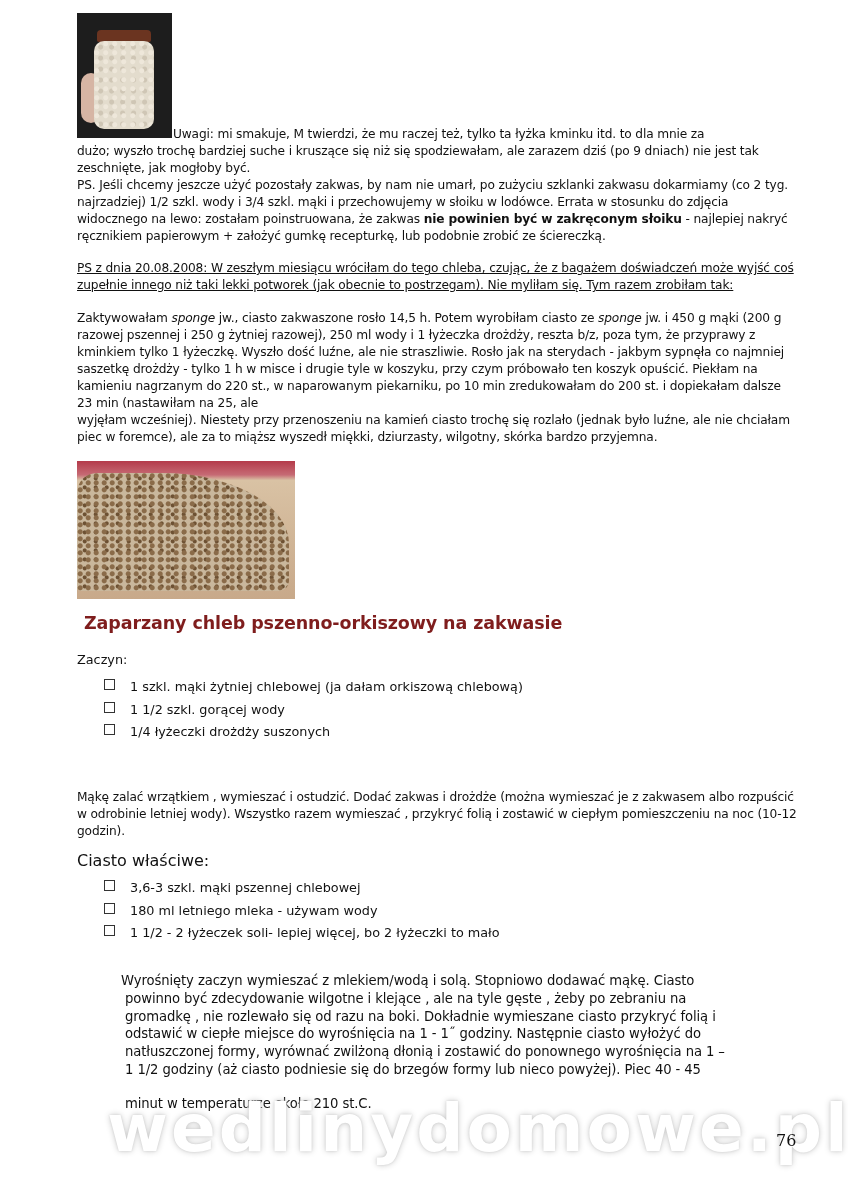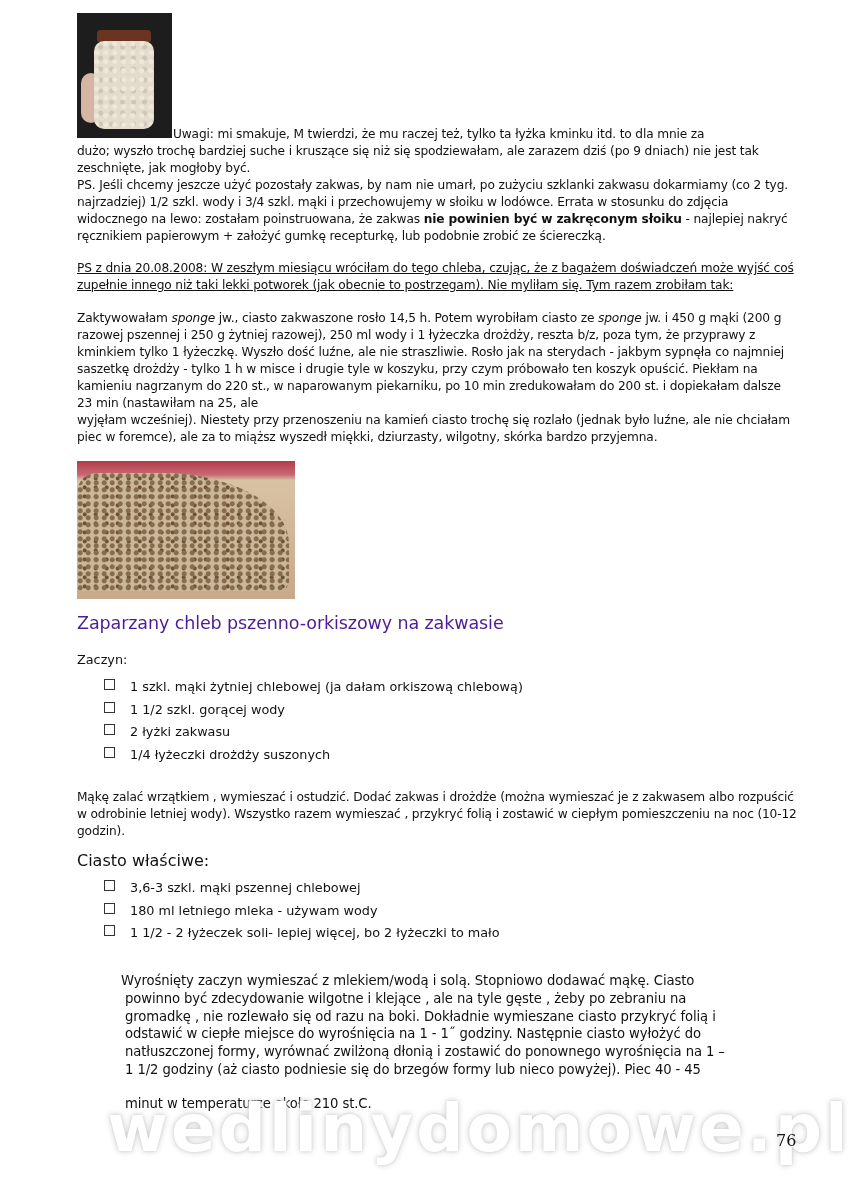--- a/index.html
+++ b/index.html
@@ -14,21 +14,21 @@
                   radial-gradient(circle at 60% 55%, #cfc6b5 0 2px, transparent 3px),
                   #e3dccd; background-size:9px 9px, 11px 11px, auto; }
   .jar .hand { position:absolute; left:4px; top:60px; width:20px; height:50px; background:#d6b5a4; border-radius:10px; }
   .bread { left:77px; top:461px; width:218px; height:138px; overflow:hidden;
       background:linear-gradient(180deg,#b43a4a 0%,#c66a74 10%,#d9c2a4 14%,#c8a98a 100%); }
   .bread .crumb { position:absolute; left:0; top:12px; width:212px; height:118px;
       border-radius:20px 60% 10px 4px;
       background: radial-gradient(circle at 40% 40%, #8a6b49 0 2px, transparent 3px),
                   radial-gradient(circle at 70% 60%, #6d5133 0 1.5px, transparent 2.5px),
                   #c9b79c; background-size:8px 7px, 11px 9px, auto; }
-  .title { left:77px; top:613px; font-size:17.5px; font-weight:normal; color:#4c1d95; letter-spacing:-0.1px; }
+  .title { left:84px; top:613px; font-size:17.5px; font-weight:bold; color:#7f1d1d; letter-spacing:-0.1px; }
   ul.list { list-style:none; margin:0; padding:0; }
   ul.list li { display:flex; align-items:flex-start; font-size:12.8px; height:22.7px; }
   .box { width:9px; height:9px; border:1px solid #333; margin-right:15px; display:inline-block; }
   .big { font-size:13.2px; line-height:17.8px; letter-spacing:-0.1px; }
   .watermark { left:107px; top:1090px; font-size:66px; font-weight:bold; color:#ffffff;
       text-shadow:0 0 6px #c9c9c9, 0 0 2px #d6d6d6; letter-spacing:3px; }
   .pageno { left:776px; top:1131px; font-family:"DejaVu Serif", serif; font-size:16px; }
 </style>
 </head>
 <body>
@@ -60,24 +60,20 @@
   <li>
       <span class="box"></span>
       <span>1 szkl. mąki żytniej chlebowej (ja dałam orkiszową chlebową)</span>
     </li>
   <li>
       <span class="box"></span>
       <span>1 1/2 szkl. gorącej wody</span>
     </li>
   <li>
       <span class="box"></span>
-      <span>2 łyżki zakwasu</span>
-    </li>
-  <li>
-      <span class="box"></span>
       <span>1/4 łyżeczki drożdży suszonych</span>
     </li>
 </ul>
 
 <p class="abs p" style="left:77px; top:789px; width:722px;">Mąkę zalać wrzątkiem , wymieszać i ostudzić. Dodać zakwas i drożdże (można wymieszać je z zakwasem albo rozpuścić w odrobinie letniej wody). Wszystko razem wymieszać , przykryć folią i zostawić w ciepłym pomieszczeniu na noc (10-12 godzin).</p>
 
 <div class="abs" style="left:77px; top:851px; font-size:16px;">Ciasto właściwe:</div>
 
 <ul class="abs list" style="left:104px; top:880px;">
   <li>

